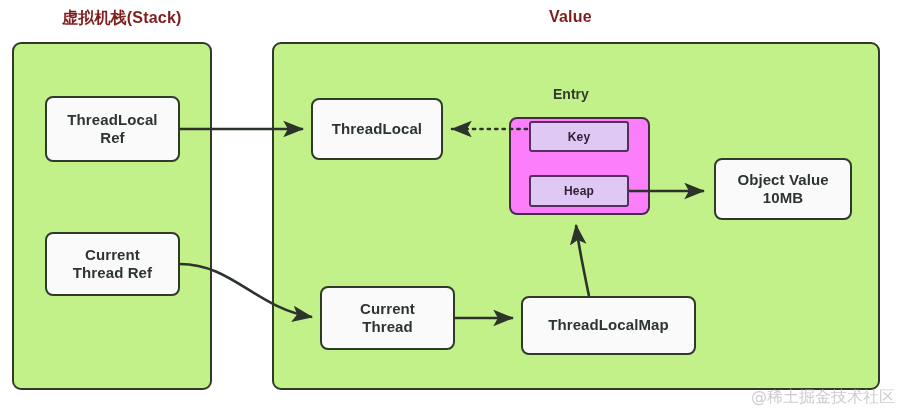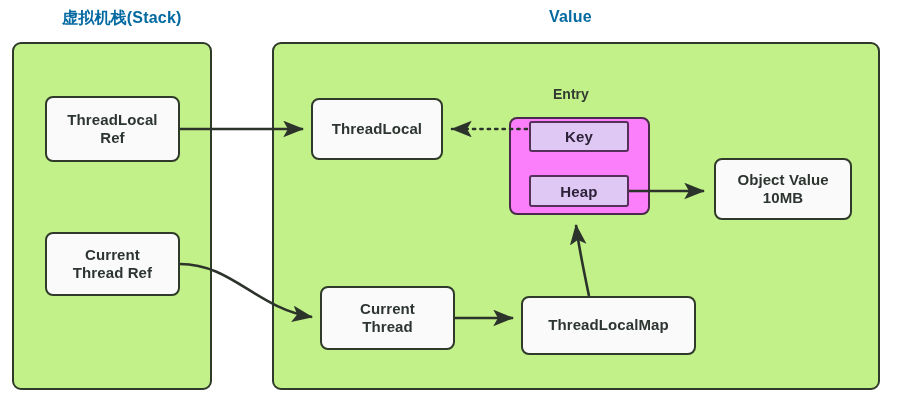--- a/index.html
+++ b/index.html
@@ -16,21 +16,21 @@
     position:absolute;
     background:#c3f189;
     border:2.5px solid #2f3a2a;
     border-radius:9px;
     box-sizing:border-box;
   }
   .region-label{
     position:absolute;
     font-size:16px;
     font-weight:bold;
-    color:#0369a1;
+    color:#7f1d1d;
     white-space:nowrap;
     letter-spacing:0.2px;
   }
   .node{
     position:absolute;
     background:#fafafa;
     border:2.5px solid #2f3a2a;
     border-radius:8px;
     box-sizing:border-box;
     display:flex;
@@ -53,21 +53,21 @@
   }
   .entry-cell{
     position:absolute;
     background:#dfc8f4;
     border:2.5px solid #56305b;
     border-radius:3px;
     box-sizing:border-box;
     display:flex;
     align-items:center;
     justify-content:center;
-    font-size:15px;
+    font-size:12px;
     font-weight:bold;
     color:#2d2238;
     letter-spacing:0.2px;
   }
   .entry-label{
     position:absolute;
     font-size:14px;
     font-weight:bold;
     color:#333a33;
     white-space:nowrap;
@@ -149,14 +149,15 @@
 
     <g>
       <path d="M455,318 L513,318" stroke="#2b332b" stroke-width="2.6" fill="none" marker-end="url(#arrow)"></path>
     </g>
 
     <g>
       <path d="M589,296 C582,262 578,243 576,225" stroke="#2b332b" stroke-width="2.6" fill="none" marker-end="url(#arrow)"></path>
     </g>
   </svg>
 
+  <div class="watermark">@稀土掘金技术社区</div>
 
 </div>
 
 </body></html>

